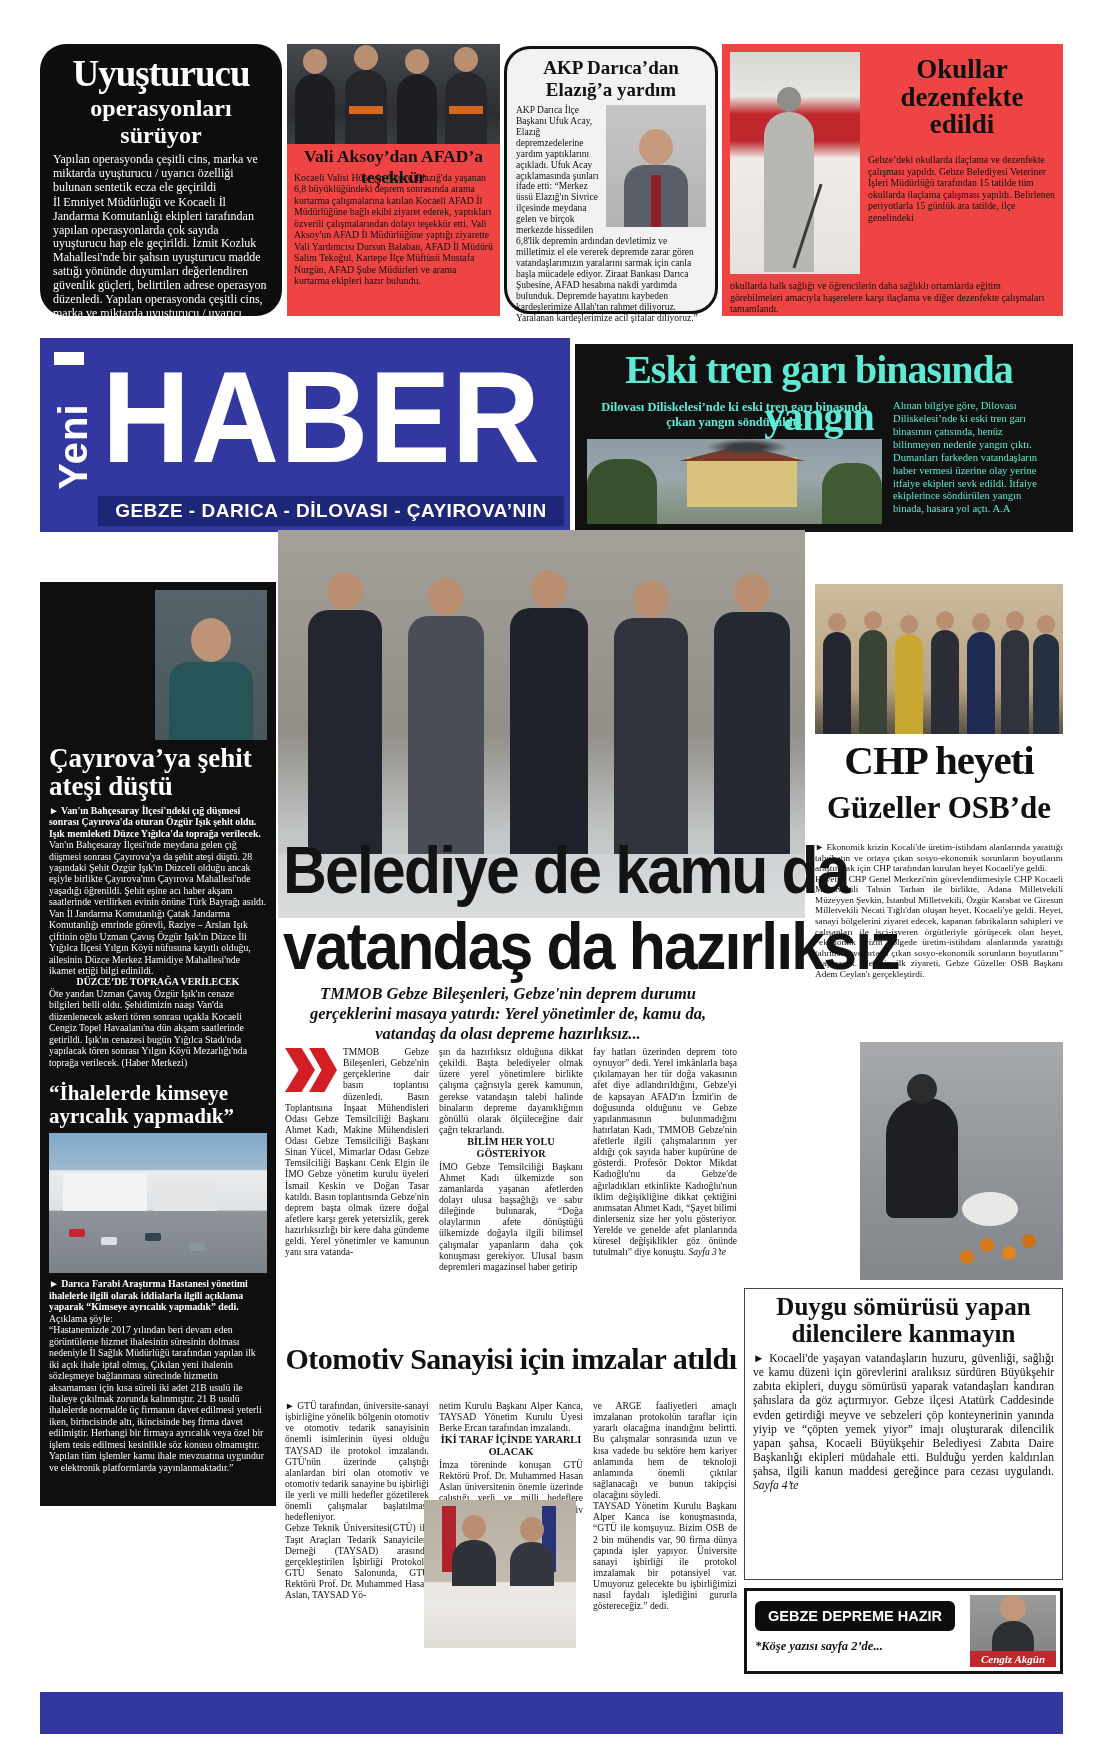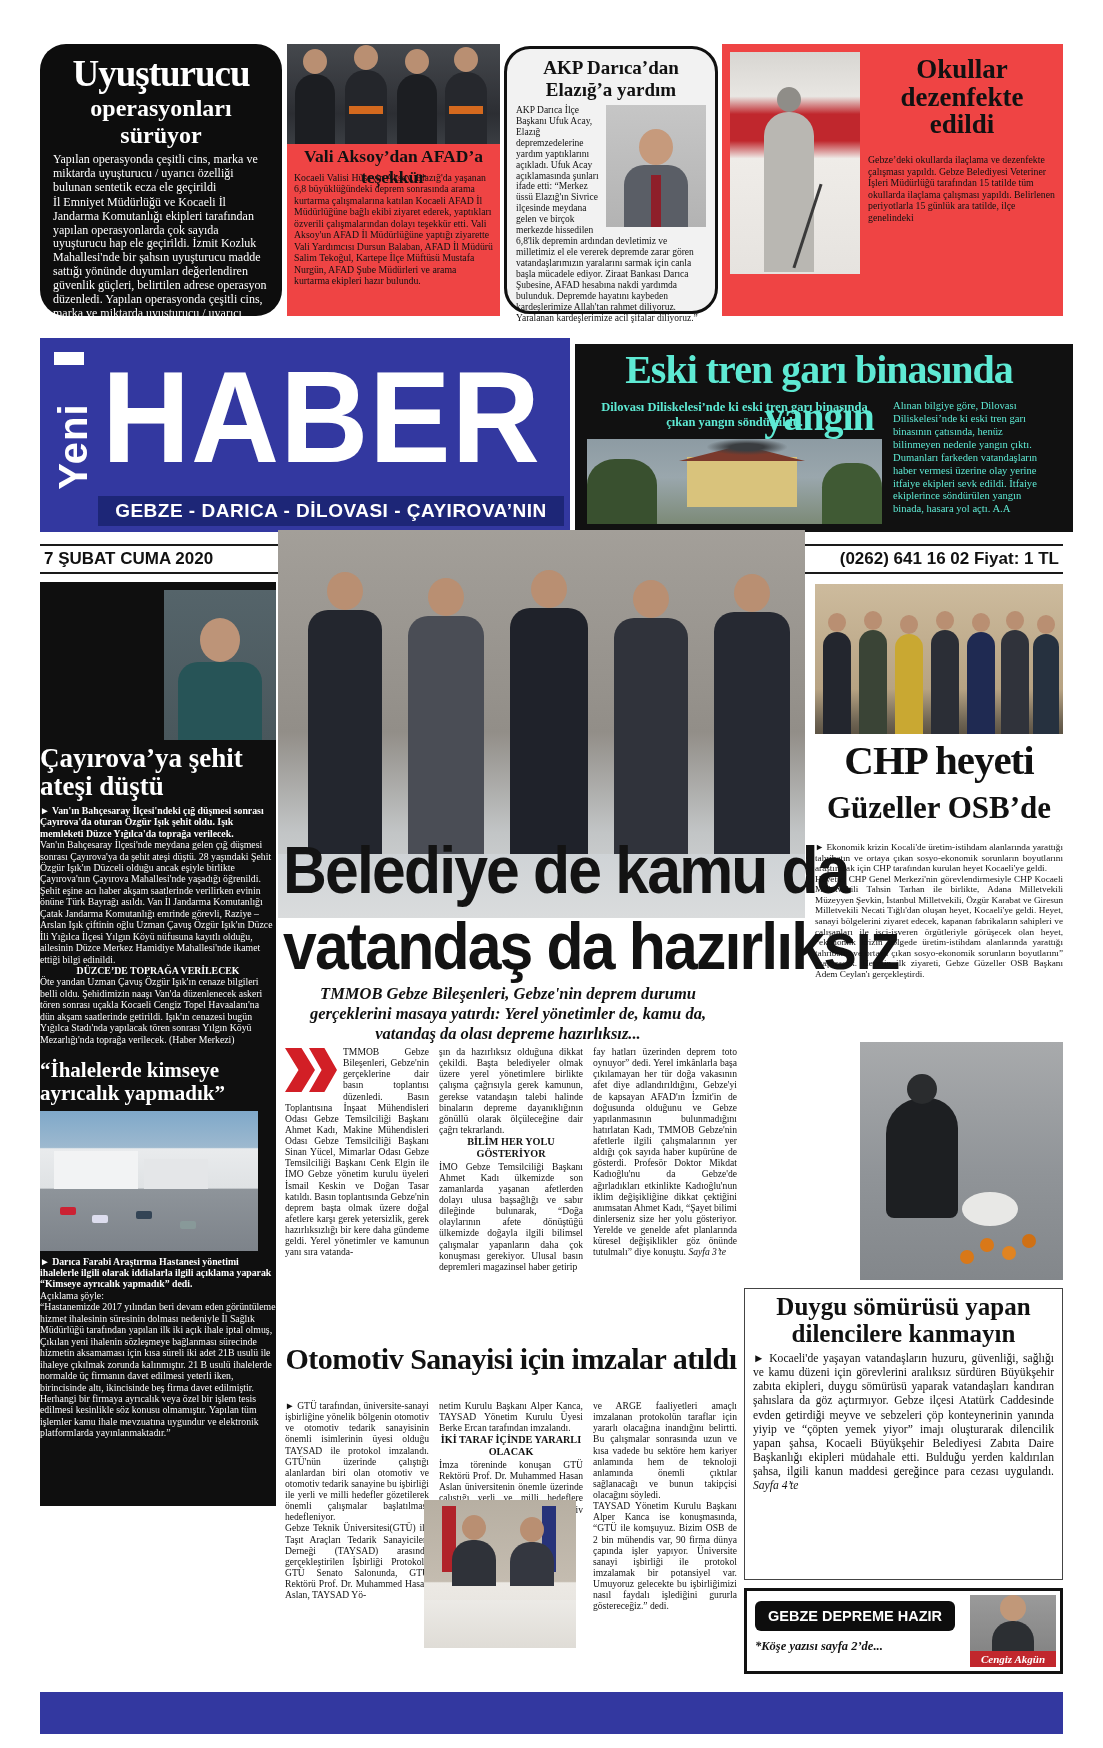--- a/index.html
+++ b/index.html
@@ -50,21 +50,21 @@
       background:linear-gradient(180deg,#8d9ba3 0%,#9aa7ad 45%,#7c8a77 100%);}
 
   
   .datebar{left:40px;top:544px;width:1023px;height:30px;border-top:2px solid #1a1a1a;border-bottom:2px solid #1a1a1a;
            display:flex;align-items:center;justify-content:space-between;box-sizing:border-box;padding:0 4px;}
   .datebar .d1{font-family:"Liberation Sans",sans-serif;font-weight:bold;font-size:17px;}
   .datebar .d2{font-family:"Liberation Serif",serif;font-weight:bold;font-size:17px;}
   .datebar .d3{font-family:"Liberation Sans",sans-serif;font-weight:bold;font-size:17px;}
 
   
-  .leftcol{left:40px;top:582px;width:236px;height:924px;background:#0f0f0f;color:#fff;padding:8px 0;box-sizing:border-box;}
+  .leftcol{left:40px;top:582px;width:236px;height:924px;background:#0f0f0f;color:#fff;padding:8px 9px;box-sizing:border-box;}
   .martyr-title{font-size:27px;line-height:1.05;margin:0 0 4px;}
   .martyr-photo{float:right;width:112px;height:150px;margin:0 0 4px 6px;background:linear-gradient(180deg,#55646a,#49575c);position:relative;overflow:hidden;}
   .leftcol p{margin:0;font-size:9.8px;line-height:1.17;}
   .leftcol .lead{font-weight:bold;}
   .subhead-w{font-weight:bold;text-align:center;font-size:10.6px;margin:2px 0;}
   .tender-title{font-size:21px;line-height:1.08;margin:14px 0 6px;}
   .tender-photo{width:218px;height:140px;margin:0 0 5px;position:relative;overflow:hidden;
       background:linear-gradient(180deg,#7fa8c9 0%,#9db9cf 26%,#e9ebed 27%,#dfe2e4 55%,#8e949a 56%,#7d838a 100%);}
 
   
@@ -165,20 +165,21 @@
 
   <div class="abs greybox a-schools">
     <div class="abs schools-photo">
       <div class="person" style="left:34px;top:60px;width:50px;height:160px;background:#b9b7b2;border-radius:24px 24px 0 0;">
           <span class="head" style="background:#8f8d88;"></span>
         </div>
       <div class="band" style="left:76px;top:130px;width:3px;height:88px;background:#3a3a3a;transform:rotate(18deg);"></div>
     </div>
     <h2 class="serifbold">Okullar dezenfekte edildi</h2>
     <p class="schools-b1">Gebze’deki okullarda ilaçlama ve dezenfekte çalışması yapıldı. Gebze Belediyesi Veteriner İşleri Müdürlüğü tarafından 15 tatilde tüm okullarda ilaçlama çalışması yapıldı. Belirlenen periyotlarla 15 günlük ara tatilde, ilçe genelindeki</p>
+    <p class="schools-b2">okullarda halk sağlığı ve öğrencilerin daha sağlıklı ortamlarda eğitim görebilmeleri amacıyla haşerelere karşı ilaçlama ve diğer dezenfekte çalışmaları tamamlandı.</p>
   </div>
 
   <div class="abs masthead">
     <div class="abs yeni-bar"></div>
     <div class="abs yeni">Yeni</div>
     <div class="abs haber">HABER</div>
     <div class="abs tagline">GEBZE - DARICA - DİLOVASI - ÇAYIROVA’NIN GAZETESİ</div>
   </div>
 
   <div class="abs a-fire">
@@ -187,25 +188,20 @@
     <p class="fire-body">Alınan bilgiye göre, Dilovası Diliskelesi’nde ki eski tren garı binasının çatısında, henüz bilinmeyen nedenle yangın çıktı. Dumanları farkeden vatandaşların haber vermesi üzerine olay yerine itfaiye ekipleri sevk edildi. İtfaiye ekiplerince söndürülen yangın binada, hasara yol açtı. A.A</p>
     <div class="fire-photo">
       <div class="band" style="left:100px;top:18px;width:110px;height:50px;background:#d9c37c;"></div>
       <div class="band" style="left:92px;top:6px;width:126px;height:16px;background:#7b3a2c;clip-path:polygon(0 100%,50% 0,100% 100%);"></div>
       <div class="band" style="left:120px;top:0;width:80px;height:16px;background:radial-gradient(ellipse,#3a3d40 30%,transparent 72%);"></div>
       <div class="band" style="left:0;top:20px;width:70px;height:65px;background:#39502f;border-radius:40% 40% 0 0;"></div>
       <div class="band" style="right:0;top:24px;width:60px;height:61px;background:#405a34;border-radius:40% 40% 0 0;"></div>
     </div>
   </div>
 
-  <div class="abs datebar">
-    <span class="d1">7 ŞUBAT CUMA 2020</span>
-    <span class="d2">Gelişen Gebze'nin Büyüyen Gazetesi</span>
-    <span class="d3">(0262) 641 16 02 Fiyat: 1 TL</span>
-  </div>
 
   <div class="abs leftcol">
     <div>
       <div class="martyr-photo">
         <div class="person" style="left:14px;bottom:0;width:84px;height:78px;background:#275457;">
             <span class="head" style="width:40px;height:44px;top:-44px;background:#bd9478;"></span>
           </div>
       </div>
       <h2 class="serifbold martyr-title">Çayırova’ya şehit ateşi düştü</h2>
       <p class="lead">► Van'ın Bahçesaray İlçesi'ndeki çığ düşmesi sonrası Çayırova'da oturan Özgür Işık şehit oldu. Işık memleketi Düzce Yığılca'da toprağa verilecek.</p>

